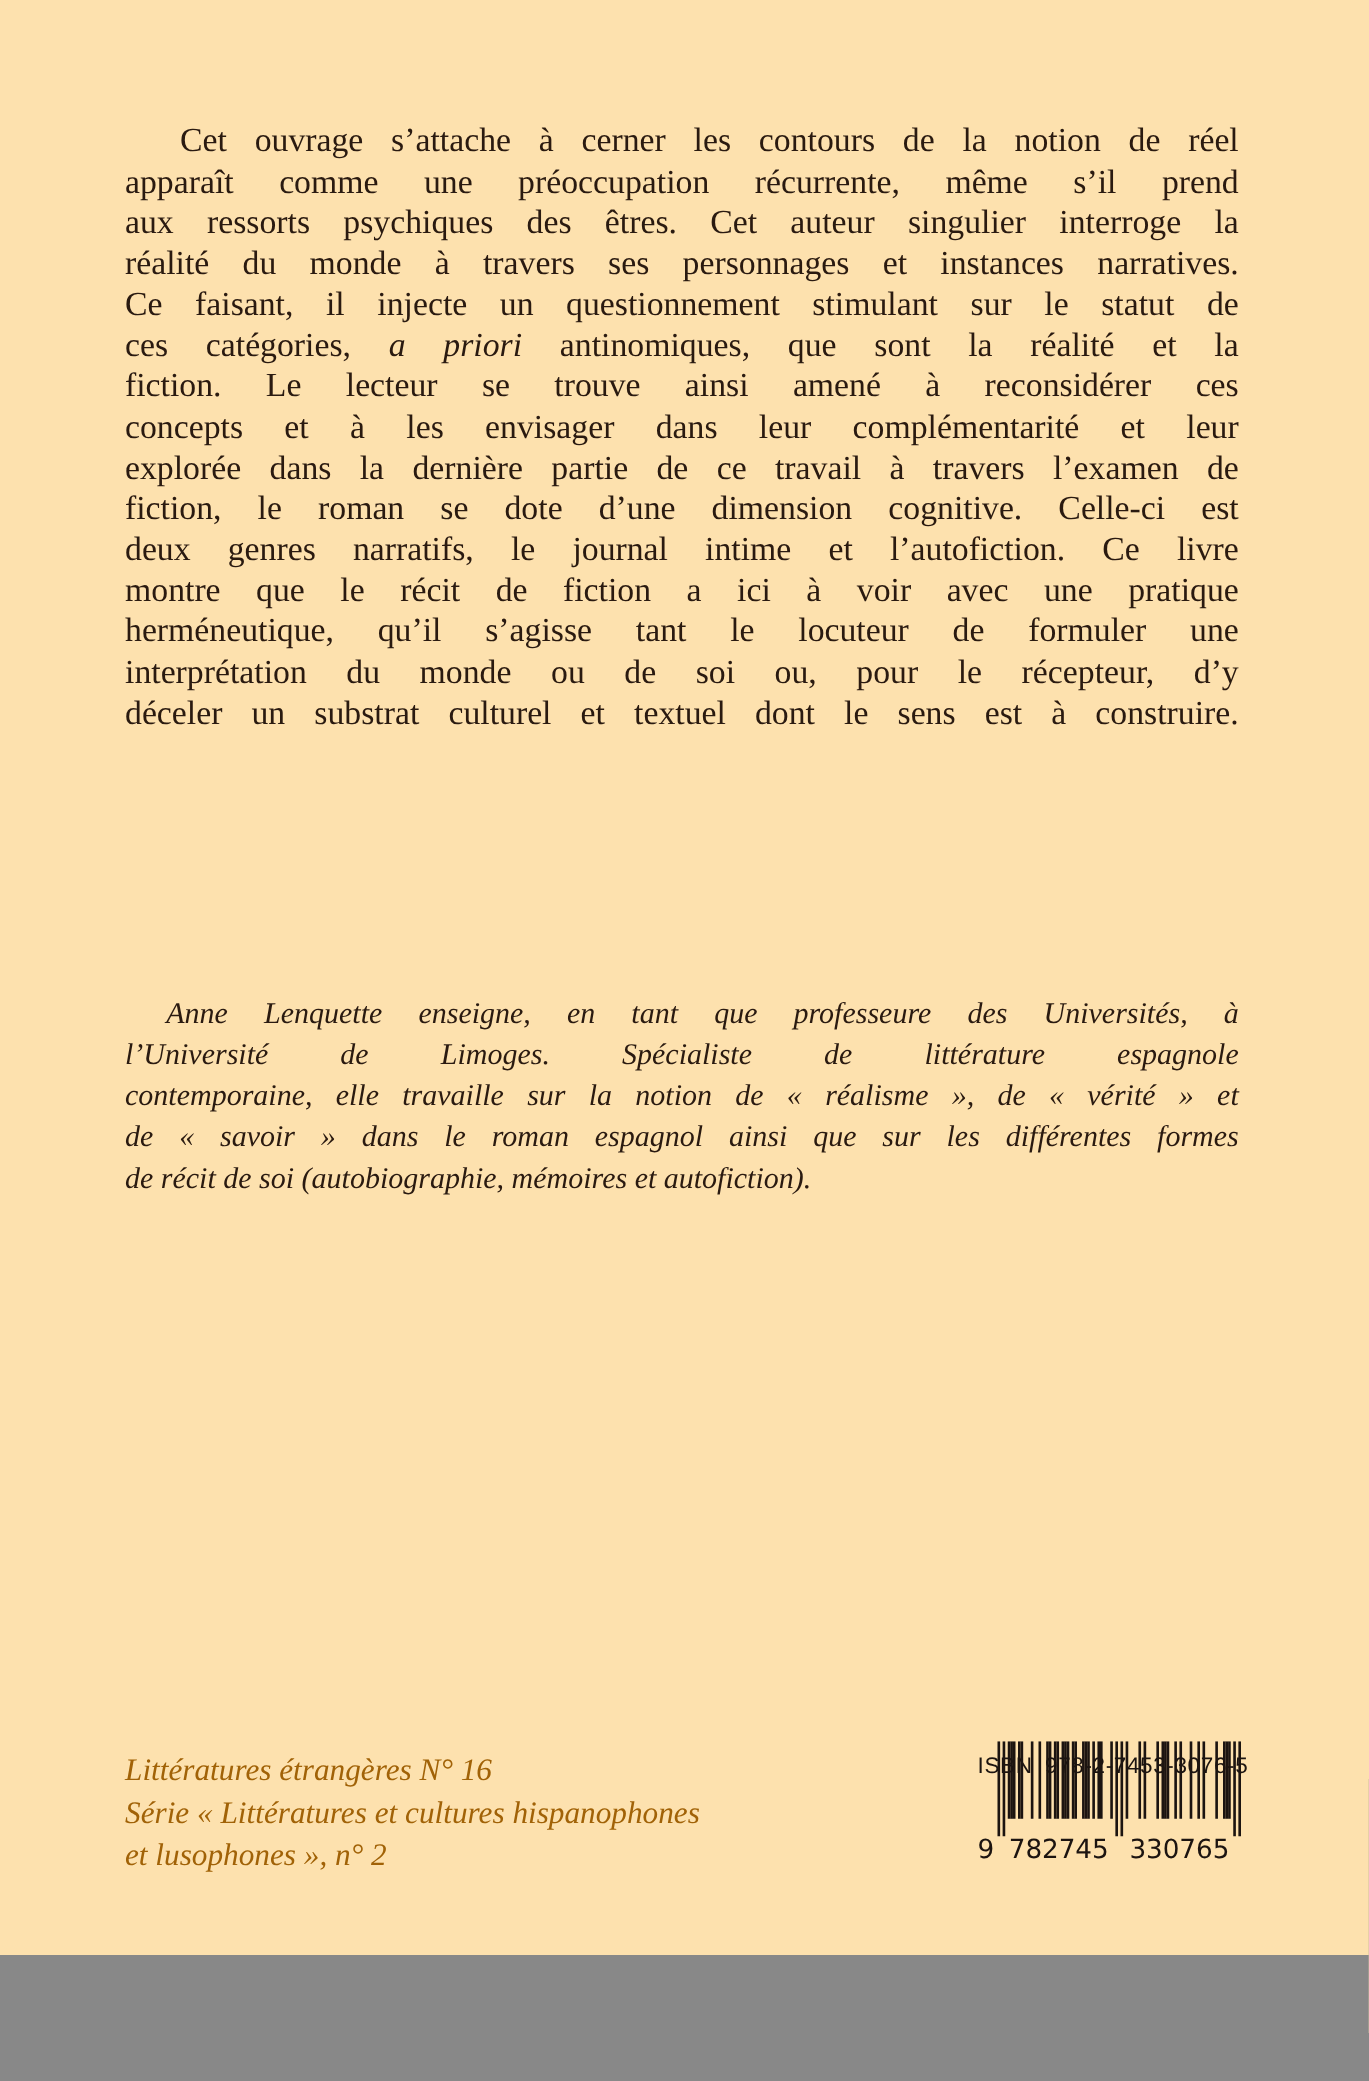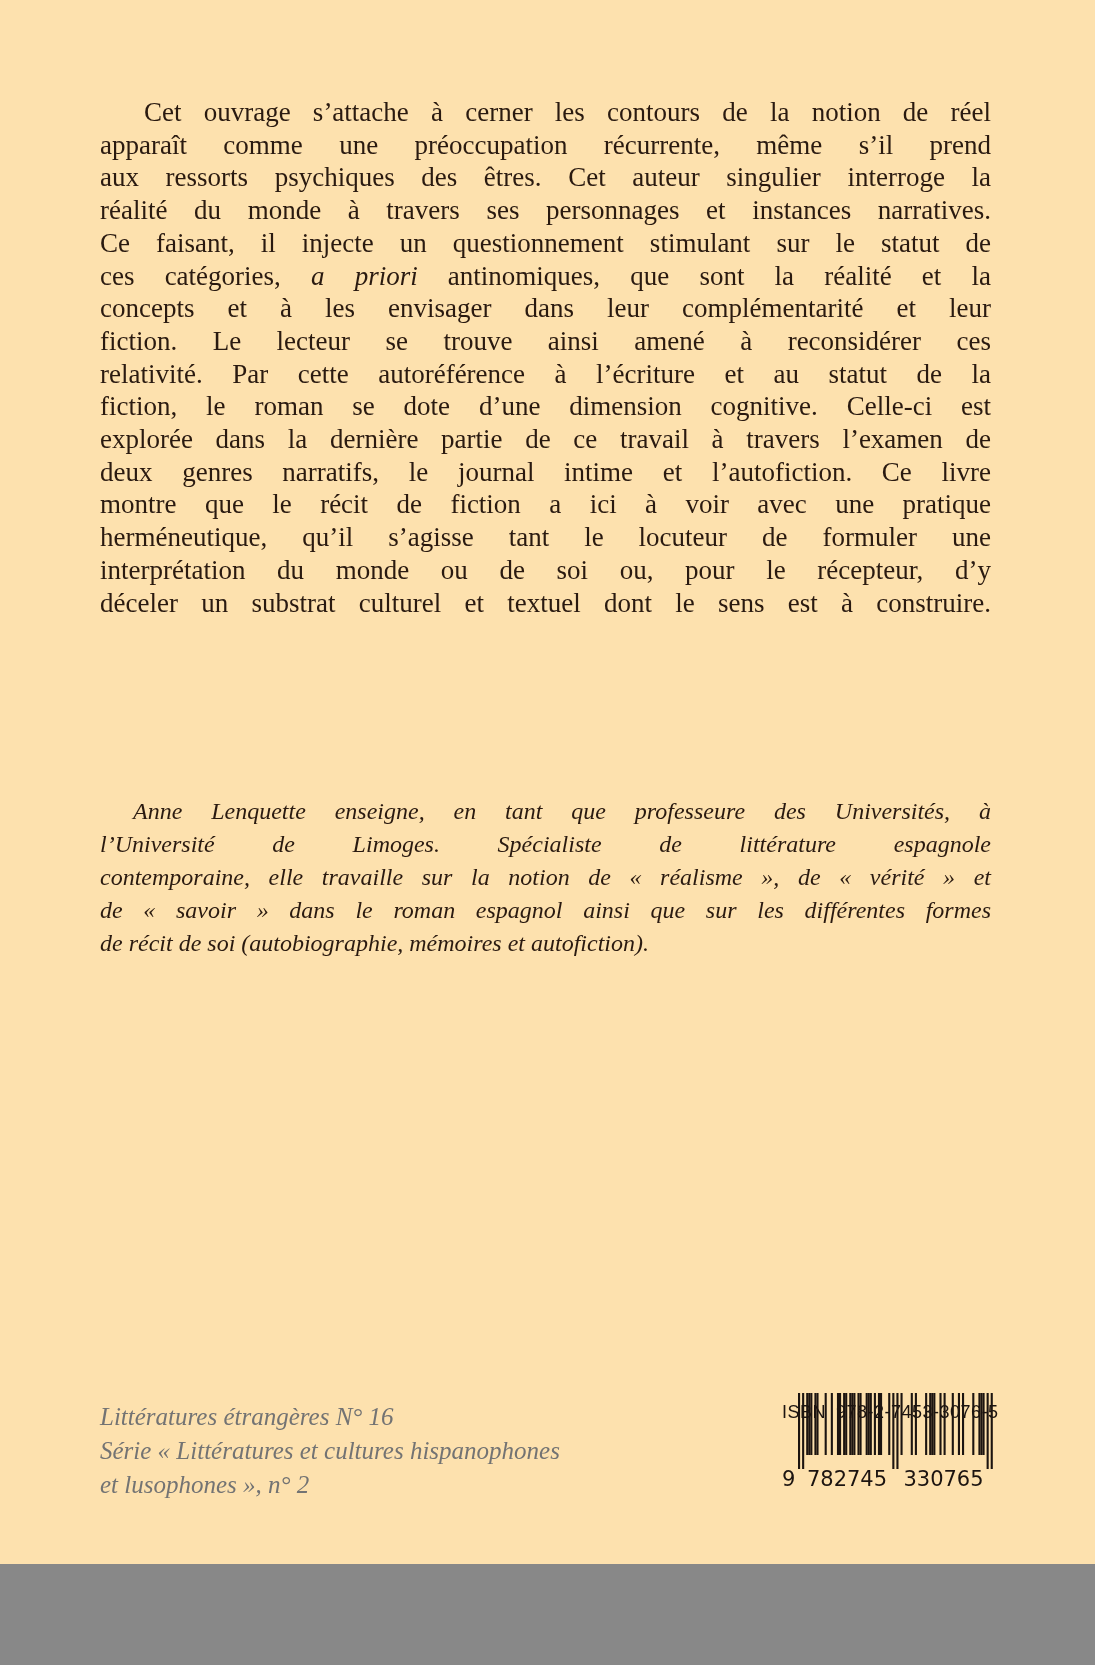--- a/index.html
+++ b/index.html
@@ -17,21 +17,21 @@
   .synopsis { top:96px; font-size:27px; line-height:32.7px; }
   .synopsis .line { text-align:justify; text-align-last:justify; }
   .synopsis .line:first-child { text-indent:44px; }
   .bio { top:795px; font-style:italic; font-size:24px; line-height:33px; }
   .bio .line { text-align:justify; text-align-last:justify; }
   .bio .line:first-child { text-indent:33px; }
   .bio .line:last-child { text-align-last:left; }
   .series {
     position:absolute; left:100px; top:1400px;
     font-style:italic; font-size:25px; line-height:34px;
-    color:#737373;
+    color:#a16207;
   }
   .isbn-line {
     position:absolute; left:782px; top:1370px; width:216px;
     text-align:center;
     font-family:"Liberation Sans", sans-serif;
     font-size:18px; letter-spacing:0.5px;
     color:#1c1410;
     white-space:nowrap;
     margin-top:32px;
   }
@@ -44,25 +44,24 @@
 
 <div class="page">
 
   <div class="textblock synopsis">
       <div class="line">Cet ouvrage s’attache à cerner les contours de la notion de réel</div>
       <div class="line">apparaît comme une préoccupation récurrente, même s’il prend</div>
       <div class="line">aux ressorts psychiques des êtres. Cet auteur singulier interroge la</div>
       <div class="line">réalité du monde à travers ses personnages et instances narratives.</div>
       <div class="line">Ce faisant, il injecte un questionnement stimulant sur le statut de</div>
       <div class="line">ces catégories, <em>a priori</em> antinomiques, que sont la réalité et la</div>
+      <div class="line">fiction. Le lecteur se trouve ainsi amené à reconsidérer ces</div>
       <div class="line">concepts et à les envisager dans leur complémentarité et leur</div>
-      <div class="line">fiction. Le lecteur se trouve ainsi amené à reconsidérer ces</div>
-      <div class="line">relativité. Par cette autoréférence à l’écriture et au statut de la</div>
+      <div class="line">explorée dans la dernière partie de ce travail à travers l’examen de</div>
       <div class="line">fiction, le roman se dote d’une dimension cognitive. Celle-ci est</div>
-      <div class="line">explorée dans la dernière partie de ce travail à travers l’examen de</div>
       <div class="line">deux genres narratifs, le journal intime et l’autofiction. Ce livre</div>
       <div class="line">montre que le récit de fiction a ici à voir avec une pratique</div>
       <div class="line">herméneutique, qu’il s’agisse tant le locuteur de formuler une</div>
       <div class="line">interprétation du monde ou de soi ou, pour le récepteur, d’y</div>
       <div class="line">déceler un substrat culturel et textuel dont le sens est à construire.</div>
     </div>
 
   <div class="textblock bio">
       <div class="line">Anne Lenquette enseigne, en tant que professeure des Universités, à</div>
       <div class="line">l’Université de Limoges. Spécialiste de littérature espagnole</div>

